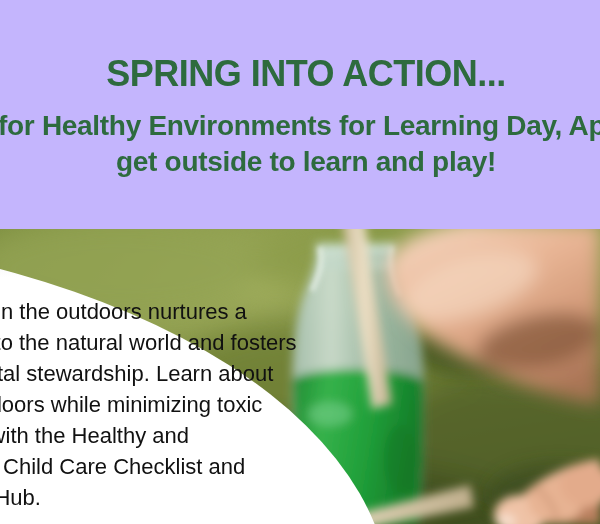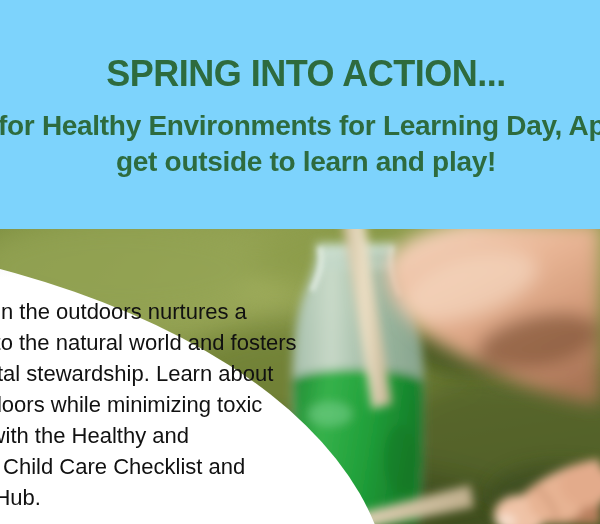--- a/index.html
+++ b/index.html
@@ -22,21 +22,21 @@
     background: #ffffff;
   }
 
   
   .header-band {
     position: absolute;
     left: 0;
     top: 0;
     width: 600px;
     height: 229px;
-    background: #7dd3fc;
+    background: #c4b5fd;
     z-index: 4;
     overflow: hidden;
   }
 
   .headline {
     position: absolute;
     left: -120px;
     top: 56px;
     width: 852px;
     text-align: center;

